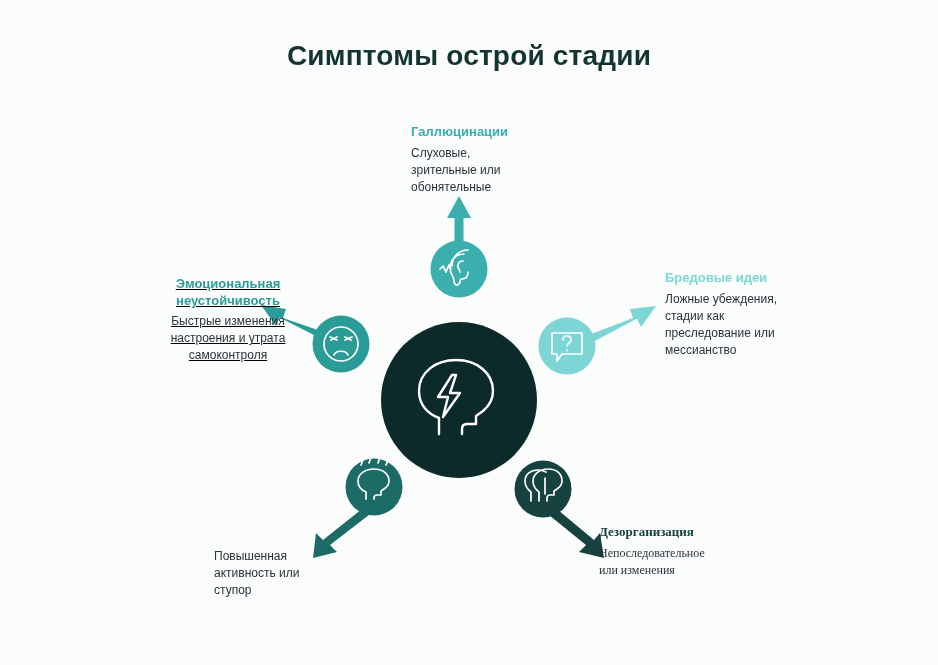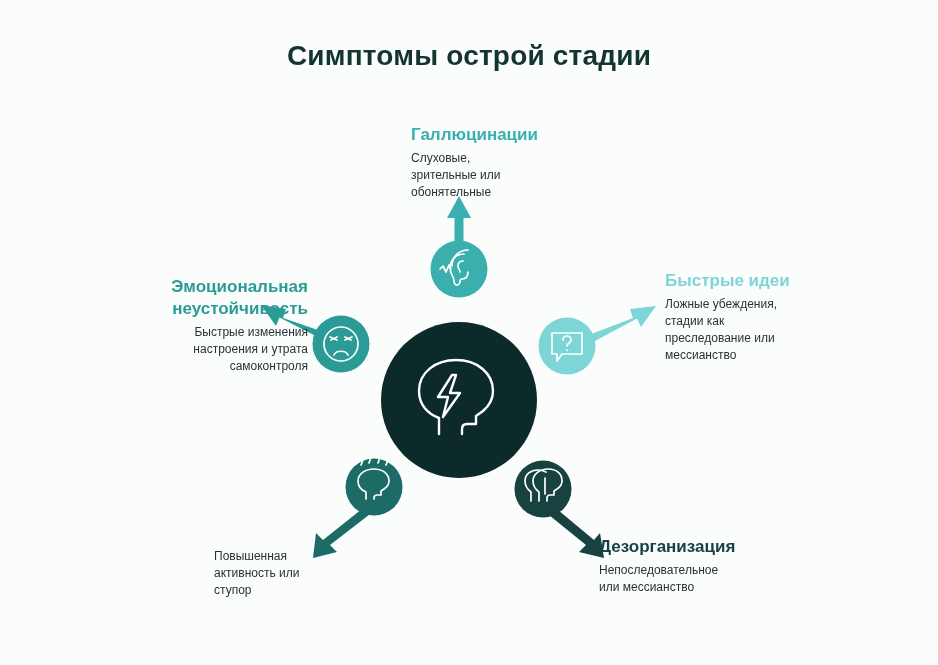--- a/index.html
+++ b/index.html
@@ -36,37 +36,37 @@
     position: absolute;
     left: 0;
     top: 0;
     width: 938px;
     height: 665px;
   }
   .node-label {
     position: absolute;
   }
   .node-heading {
-    font-size: 17px;
+    font-size: 13px;
     font-weight: bold;
     line-height: 1.28;
     margin: 0 0 4px 0;
   }
   .node-body {
     font-size: 12px;
     color: #28333a;
     line-height: 1.42;
     margin: 0;
   }
   
   .lbl-hallucinations { left: 411px; top: 124px; width: 180px; }
-  .lbl-emotional      { left: 148px; top: 276px; width: 160px; text-align: right; }
+  .lbl-emotional      { left: 148px; top: 276px; width: 160px; text-align: center; text-decoration: underline; }
   .lbl-delusions      { left: 665px; top: 270px; width: 175px; }
   .lbl-behavioral     { left: 214px; top: 548px; width: 180px; }
-  .lbl-disorganized   { left: 599px; top: 536px; width: 185px; }
+  .lbl-disorganized   { left: 599px; top: 524px; width: 185px; font-family: Liberation Serif, serif; }
 </style>
 </head>
 <body>
 
 <div id="infographic">
 
   <div class="title">Симптомы острой стадии</div>
 
   <svg class="diagram" viewBox="0 0 938 665">
 
@@ -197,21 +197,21 @@
       <div>неустойчивость</div>
     </div>
     <div class="node-body">
       <div>Быстрые изменения</div>
       <div>настроения и утрата</div>
       <div>самоконтроля</div>
     </div>
   </div>
 
   <div class="node-label lbl-delusions">
-    <div class="node-heading" style="color:#7ed5d5">Быстрые идеи</div>
+    <div class="node-heading" style="color:#7ed5d5">Бредовые идеи</div>
     <div class="node-body">
       <div>Ложные убеждения,</div>
       <div>стадии как</div>
       <div>преследование или</div>
       <div>мессианство</div>
     </div>
   </div>
 
   <div class="node-label lbl-behavioral">
     <div class="node-body">
@@ -220,17 +220,17 @@
       <div>ступор</div>
     </div>
   </div>
 
   <div class="node-label lbl-disorganized">
     <div class="node-heading" style="color:#17423f">
       <div>Дезорганизация</div>
     </div>
     <div class="node-body">
       <div>Непоследовательное</div>
-      <div>или мессианство</div>
+      <div>или изменения</div>
     </div>
   </div>
 
 </div>
 
 </body></html>

